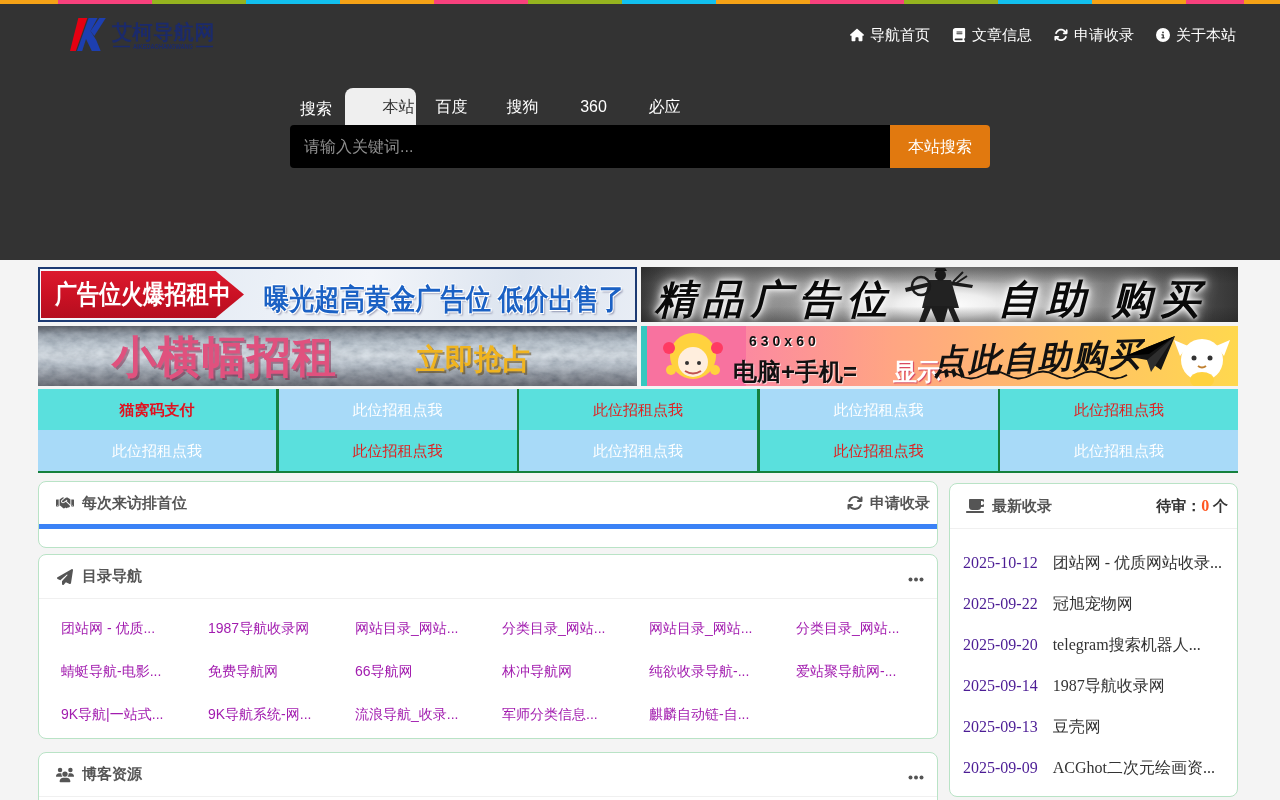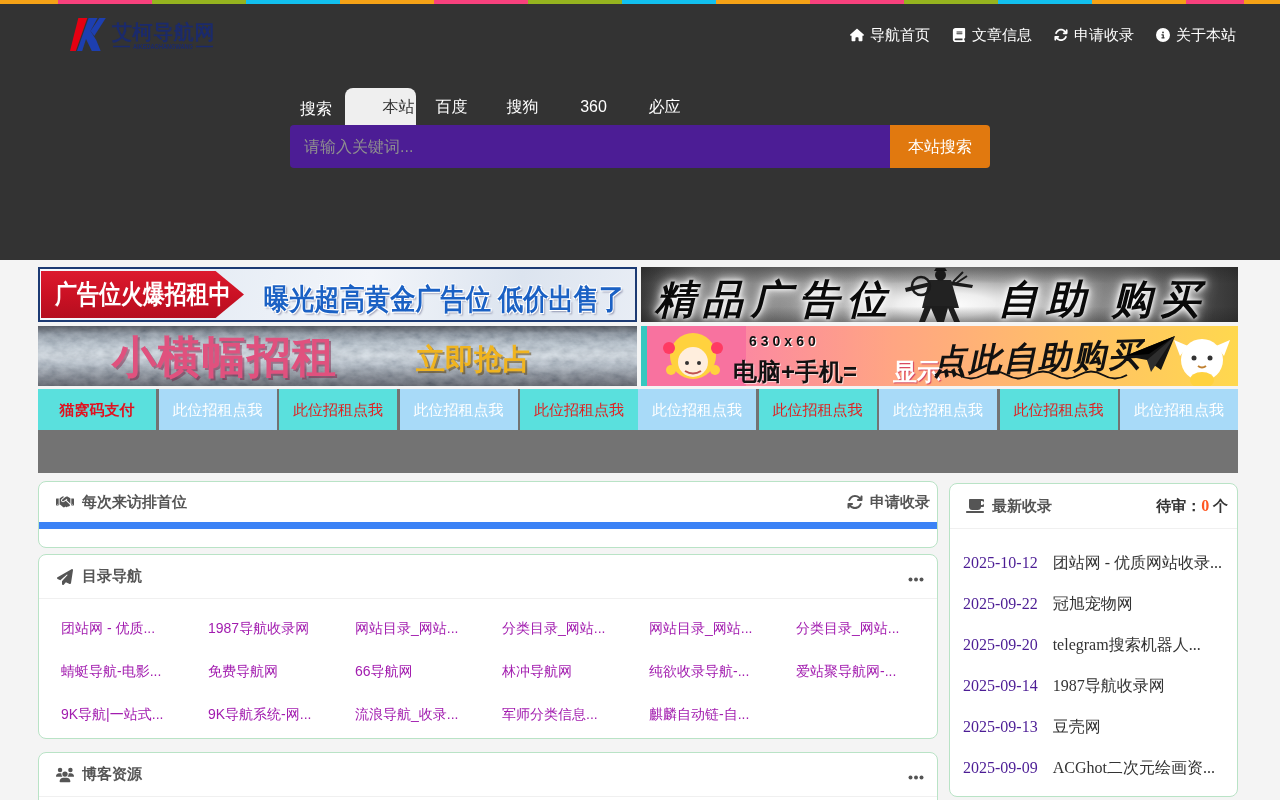--- a/index.html
+++ b/index.html
@@ -24,21 +24,21 @@
 .nav .it { display:flex; align-items:center; }
 .nav .it + .it { margin-left:22px; }
 .nav svg { width:14px; height:14px; fill:#fff; margin-right:6px; }
 
 .slabel { left:300px; top:99px; color:#fff; font-size:16px; }
 .tabs { left:345px; top:88px; height:37px; display:flex; }
 .tab { width:71px; height:37px; line-height:37px; text-align:center;
   color:#fff; font-size:16px; }
 .tab.on { background:#efefef; color:#333; border-radius:8px 8px 0 0;padding-left:36px; }
 .sbar { left:290px; top:125px; width:700px; height:43px; display:flex; }
-.sinput { width:600px; height:43px; background:#4c1d95; border-radius:4px 0 0 4px;
+.sinput { width:600px; height:43px; background:#000000; border-radius:4px 0 0 4px;
   color:#8f8f8f; font-size:16px; line-height:43px; padding-left:14px; }
 .sbtn { width:100px; height:43px; background:#e1790f; border-radius:0 4px 4px 0;
   color:#fff; font-size:16px; line-height:43px; text-align:center; }
 
 .bnL1 { left:38px; top:267px; width:599px; height:55px; background:
   linear-gradient(100deg,#f7f9fc 0%,#e7edf5 30%,#f2f5fa 55%,#dce4ef 80%,#e8edf5 100%);
   border:2px solid #1c3a73; }
 .ribbon { position:absolute; left:1px; top:2px; width:203px; height:47px;
   background:linear-gradient(180deg,#dc1a2e 0%,#cb1124 50%,#b50e1f 100%);
   clip-path:polygon(0 0,86% 0,100% 50%,86% 100%,0 100%);
@@ -75,35 +75,35 @@
   background:linear-gradient(90deg,#f8689c 0%,#fb86a4 14%,#ffa583 42%,#ffc067 72%,#ffd84e 100%); }
 .bnR2 .t1 { position:absolute; left:108px; top:7px; font-size:14px; font-weight:700;
   color:#111; letter-spacing:4px; text-shadow:1px 1px 0 #fff;text-align:right; }
 .bnR2 .t2 { position:absolute; left:92px; top:30px; font-size:24px; font-weight:900;
   color:#111; text-shadow:1px 1px 0 rgba(255,255,255,.6); white-space:nowrap; }
 .bnR2 .t2 b { color:#fff; text-shadow:1px 1px 1px rgba(200,40,90,.8);margin-left:36px; }
 .bnR2 .t3 { position:absolute; left:292px; top:10px; font-size:33px; font-weight:900;
   font-family:"Liberation Serif",serif; font-style:italic; color:#111;
   letter-spacing:2px; transform:rotate(-2deg); white-space:nowrap; }
 
-.adwrap { left:38px; top:389px; width:1200px; height:84px; background:#737373;
-  display:flex; flex-direction:row; gap:0; }
+.adwrap { left:38px; top:389px; width:1200px; height:84px; background:#15803d;
+  display:flex; flex-direction:column; gap:0; }
 .adrow { width:1200px; height:41px; display:flex; gap:2.5px; }
 .cell { flex:1; height:41px; line-height:41px; text-align:center; font-size:15px; }
 .c-cy { background:#5ae0dd; color:#e02020; }
 .c-bl { background:#a8daf8; color:#fff; }
 .cell.first { color:#e01220; font-weight:bold; }
 
 .card { background:#fff; border:1px solid #b9e3c6; border-radius:8px; }
 .chead { height:46px; display:flex; align-items:center; padding:0 17px;
   border-bottom:1px solid #f0f0f0; color:#555; font-weight:bold; font-size:15px; }
 .chead svg { width:18px; height:16px; fill:#555; margin-right:8px; }
 .chead .sp { flex:1; }
 .card1 { left:38px; top:481px; width:900px; height:67px; }
-.card1 .chead { border-bottom:7px solid #3b82f6; height:47px; padding-right:7px; }
+.card1 .chead { border-bottom:5px solid #3b82f6; height:47px; padding-right:7px; }
 .card2 { left:38px; top:554px; width:900px; height:185px; }
 .card2 .chead { height:44px; padding-right:13px; }
 .links { padding:11px 0 0 12px; display:flex; flex-wrap:wrap; }
 .links a { display:block; width:147px; padding:10px 10px 10px 10px; color:#a21caf;
   font-size:14px; text-decoration:none; white-space:nowrap; overflow:hidden; height:43px; }
 .card3 { left:38px; top:752px; width:900px; height:120px; }
 .card3 .chead { height:44px; padding-right:13px; }
 .cardR { left:949px; top:483px; width:289px; height:314px;font-family:Liberation Serif, serif; }
 .cardR .chead { height:45px; padding:0 9px 0 16px; }
 .pend { font-weight:bold; color:#333; font-size:15px; }

